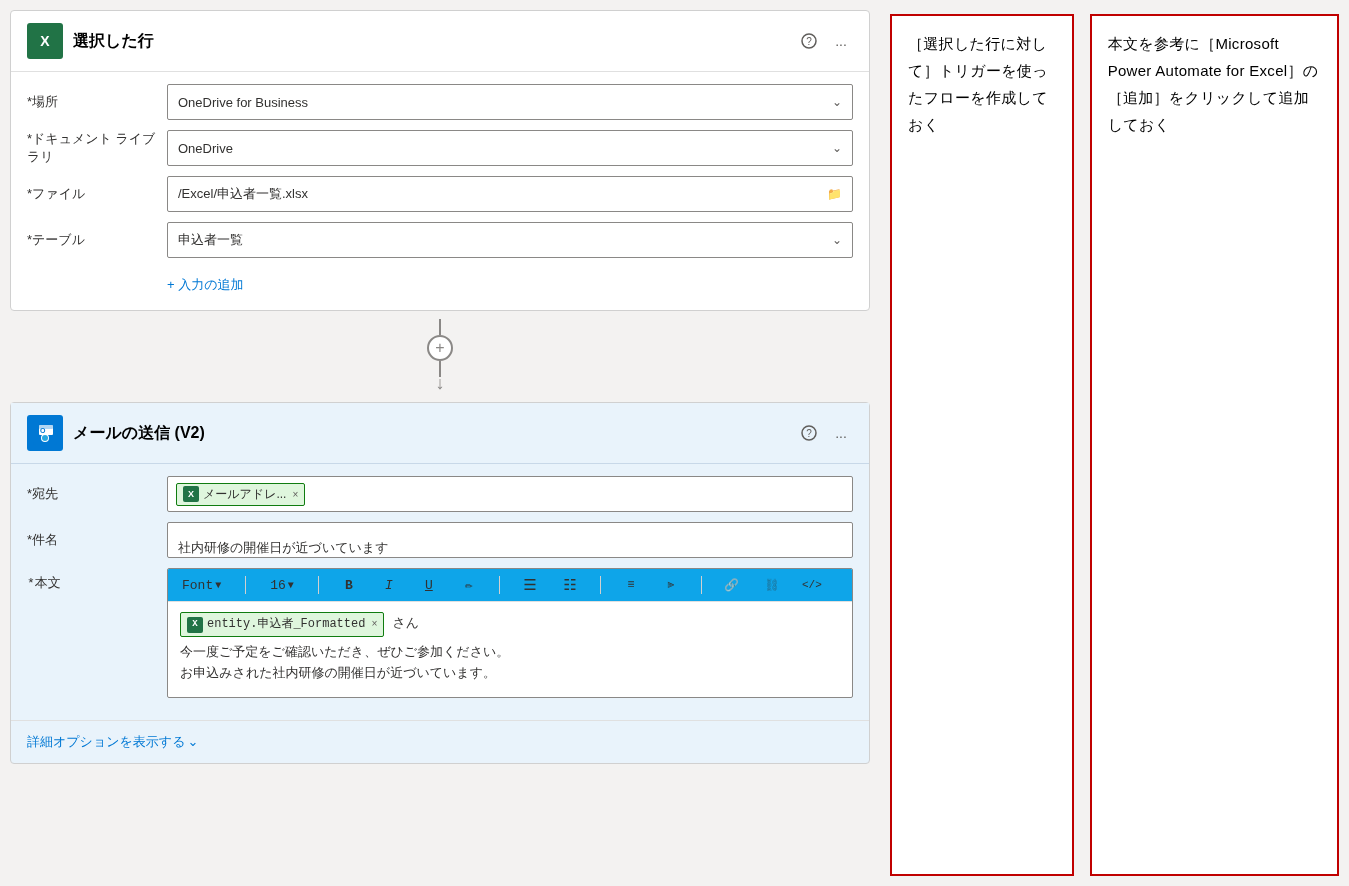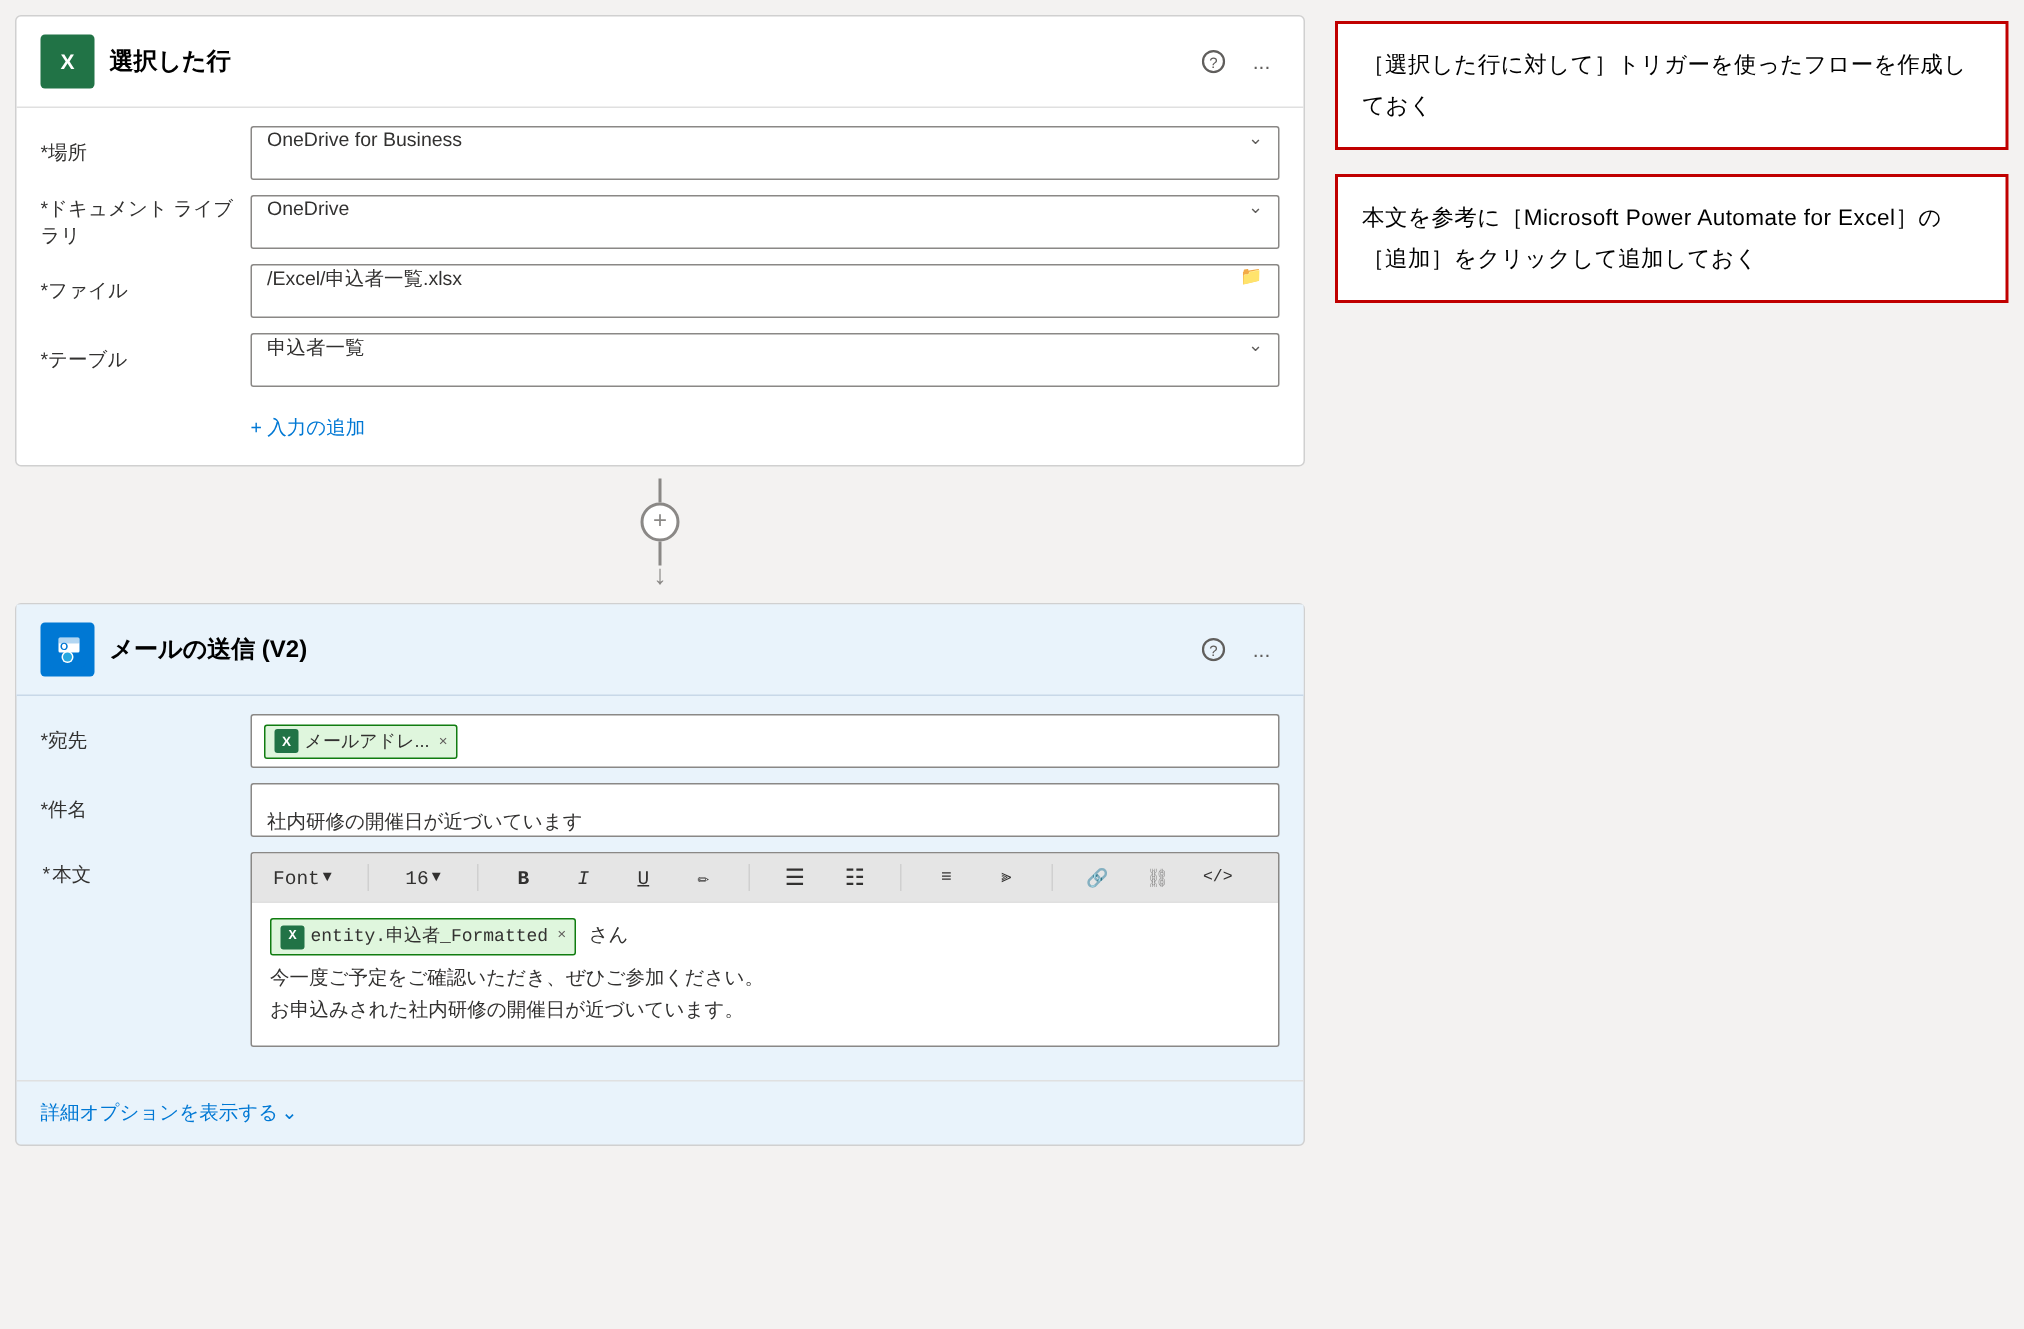--- a/index.html
+++ b/index.html
@@ -14,21 +14,20 @@
     .left-panel {
       width: 860px;
       flex-shrink: 0;
       display: flex;
       flex-direction: column;
       gap: 0;
     }
     .right-panel {
       flex: 1;
       display: flex;
-      flex-direction: column;
       gap: 16px;
       padding-top: 4px;
     }
 
     
     .card {
       background: #fff;
       border: 1px solid #d0d0d0;
       border-radius: 4px;
     }
@@ -110,20 +109,21 @@
     }
     .form-control {
       flex: 1;
       height: 36px;
       border: 1px solid #8a8886;
       border-radius: 2px;
       padding: 0 10px;
       font-size: 13px;
       color: #323130;
       display: flex;
+      align-items: center;
       justify-content: space-between;
       background: #fff;
       cursor: pointer;
     }
     .form-control-text {
       flex: 1;
     }
     .form-control-icon {
       color: #605e5c;
       font-size: 12px;
@@ -243,21 +243,21 @@
       background: #fff;
       overflow: hidden;
     }
     .toolbar {
       display: flex;
       align-items: center;
       padding: 4px 8px;
       border-bottom: 1px solid #e0e0e0;
       gap: 16px;
       flex-wrap: wrap;
-      background: #e5e5e5;
+      background: #0ea5e9;
     }
     .toolbar-item {
       padding: 2px 6px;
       font-size: 13px;
       color: #323130;
       cursor: pointer;
       border-radius: 2px;
       display: flex;
       align-items: center;
       gap: 2px;

